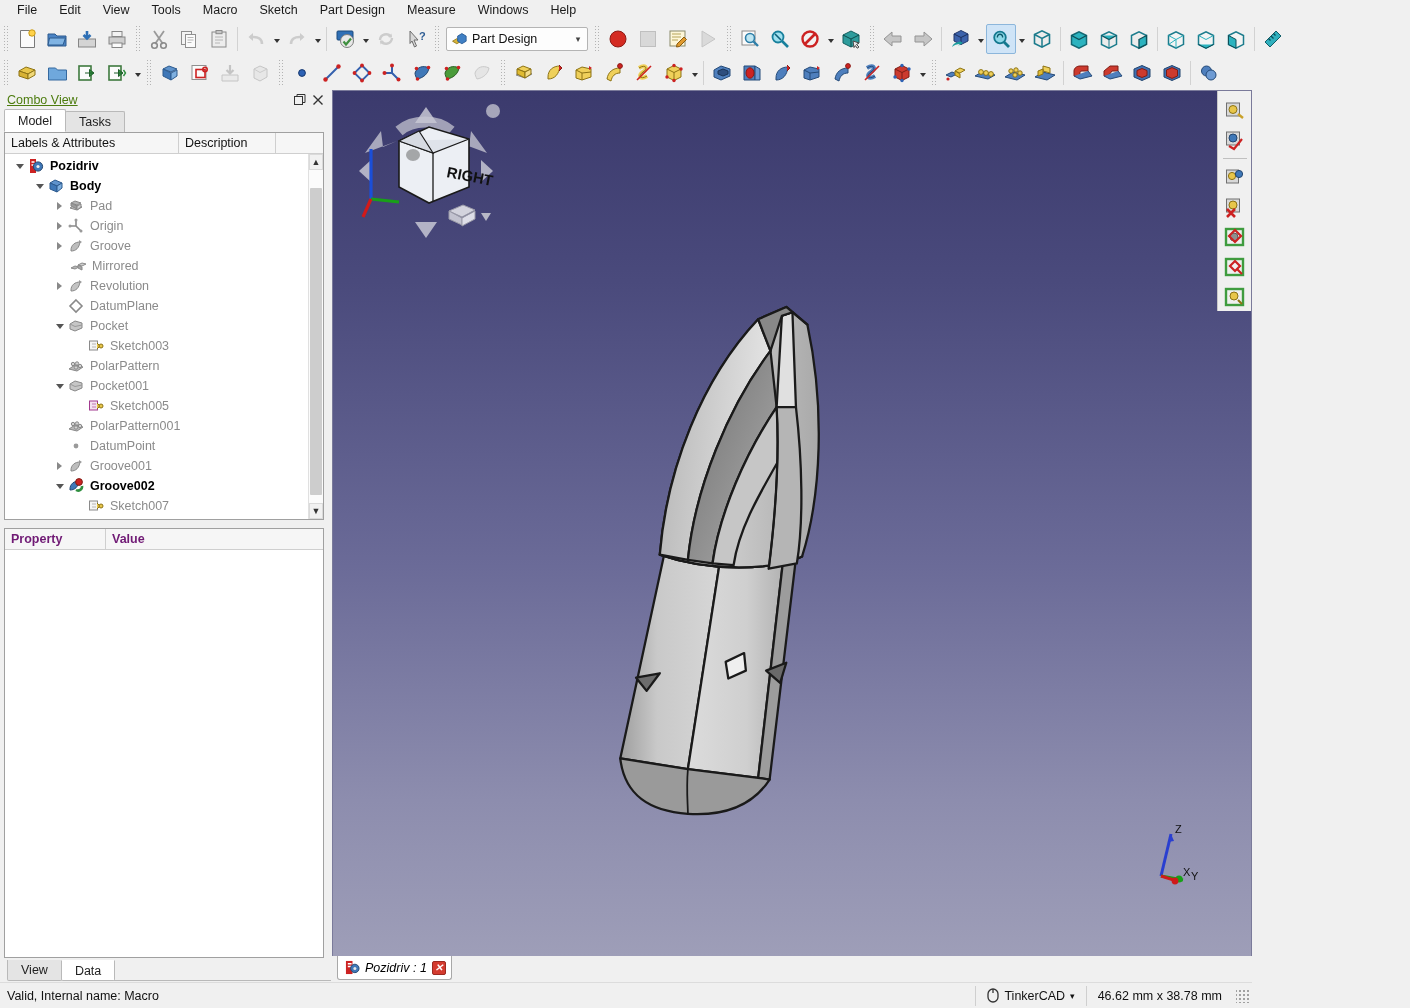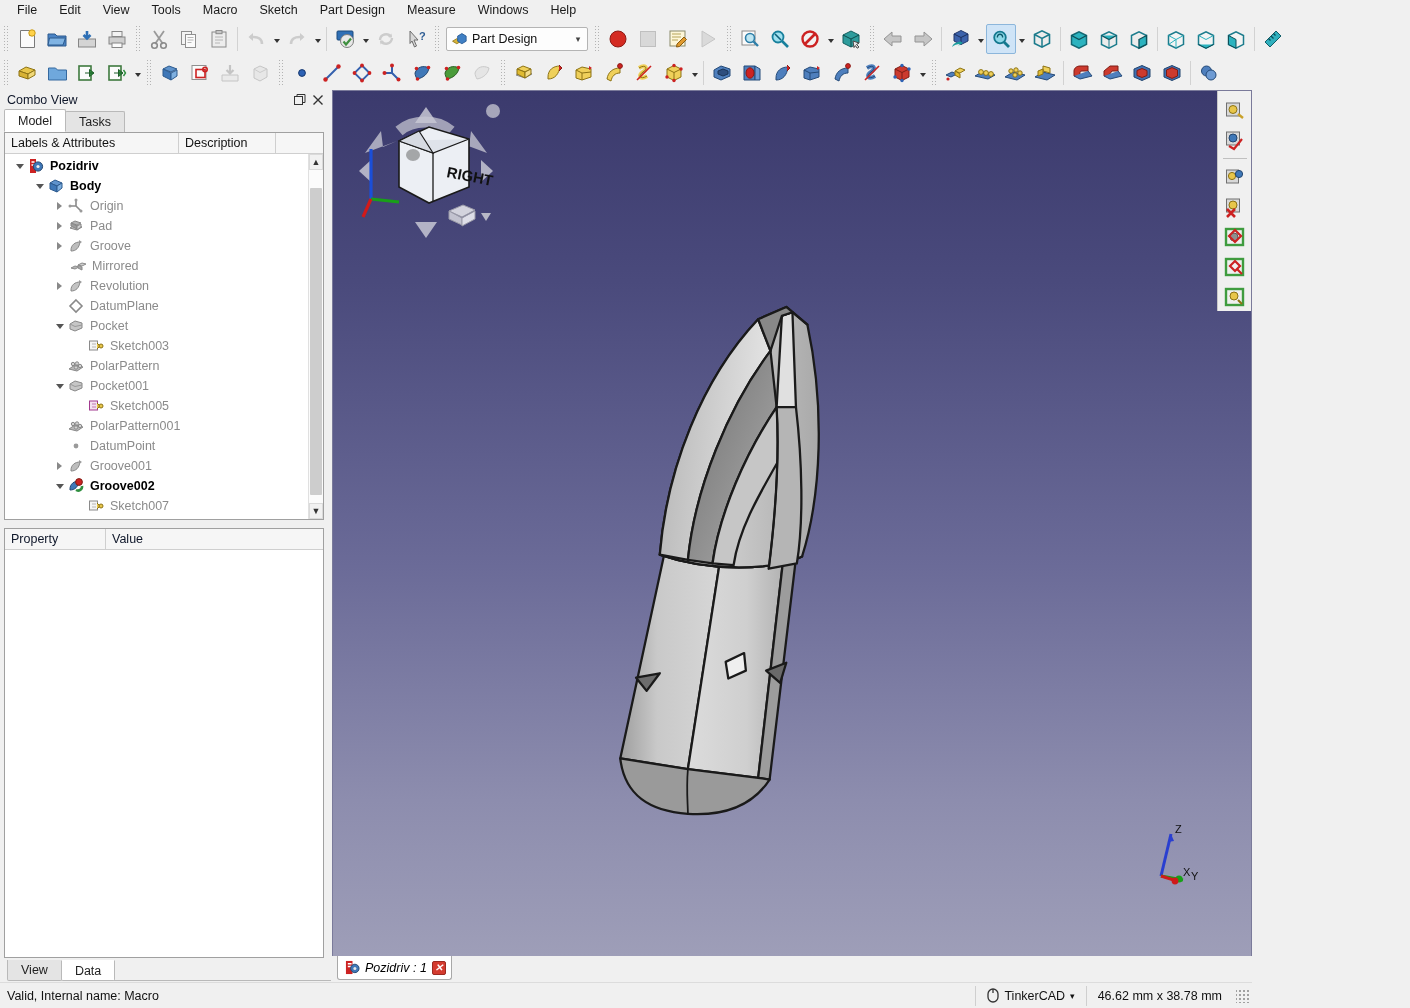--- a/index.html
+++ b/index.html
@@ -59,21 +59,21 @@
 
   
   .workarea { flex: 1; display: flex; min-height: 0; background: #f0f0f0; }
 
   
   .panel { width: 331px; flex: none; display: flex; flex-direction: column; background: #f0f0f0; }
   .panel-title {
     height: 19px; display: flex; align-items: center; padding: 0 4px 0 7px;
     background: #f0f0f0; flex: none;
   }
-  .panel-title .pt-text { flex: 1; font-size: 12.5px; color: #0f172a; }
+  .panel-title .pt-text { flex: 1; font-size: 12.5px; color: #4d7c0f; text-decoration: underline; }
   .panel-title .pt-btn { width: 18px; height: 16px; display: flex; align-items: center; justify-content: center; cursor: default; }
 
   .tabs-row { display: flex; align-items: flex-end; height: 23px; padding-left: 4px; flex: none; background: #f0f0f0; }
   .tab {
     padding: 3px 13px 3px 13px; font-size: 12.5px; border: 1px solid #b9b9b9;
     border-bottom: none; background: #e4e4e4; color: #222; cursor: default;
     margin-right: -1px; border-radius: 2px 2px 0 0; height: 21px; line-height: 14px;
   }
   .tab.sel { background: #fff; border-bottom: 1px solid #fff; height: 23px; padding-top: 4px; z-index: 2; position: relative; }
 
@@ -105,21 +105,21 @@
   .vs-btn { height: 16px; display: flex; align-items: center; justify-content: center; background: #f1f1f1; border: 1px solid #dadada; cursor: default; }
   .vs-track { flex: 1; position: relative; background: #fbfbfb; }
   .vs-thumb { position: absolute; left: 1px; right: 1px; top: 18px; bottom: 8px; background: #cdcdcd; border-radius: 1px; cursor: default; }
   .chevup, .chevdn { font-size: 9px; color: #333; line-height: 9px; }
 
   .prop-box {
     margin: 8px 7px 0 4px; border: 1px solid #a0a0a0; background: #fff;
     flex: 1; min-height: 0; display: flex; flex-direction: column; overflow: hidden;
   }
   .prop-head { display: flex; height: 21px; background: #f6f6f6; border-bottom: 1px solid #cfcfcf; flex: none; }
-  .prop-head .ph { font-size: 12.5px; padding: 3px 0 0 6px; color: #0f172a; border-right: 1px solid #cfcfcf; height: 21px; }
+  .prop-head .ph { font-size: 12.5px; padding: 3px 0 0 6px; color: #701a75; border-right: 1px solid #cfcfcf; height: 21px; font-weight: bold; }
   .prop-head .ph.p1 { width: 101px; }
   .prop-head .ph.p2 { flex: 1; border-right: none; }
   .prop-body { flex: 1; background: #fff; }
 
   .bottom-tabs { display: flex; align-items: flex-start; height: 22px; padding-left: 7px; margin-top: 2px; flex: none; }
   .btab {
     padding: 3px 13px; font-size: 12.5px; border: 1px solid #b9b9b9; border-top: none;
     background: #e4e4e4; color: #222; cursor: default; margin-right: -1px;
     border-radius: 0 0 2px 2px; height: 21px; line-height: 14px;
   }
@@ -806,41 +806,41 @@
                   </svg>
                 </div>
                 <div class="tlabel">Body</div>
               </div>
               <div class="trow " style="padding-left: 48px;">
                 <div class="twist r">
                   <i></i>
                 </div>
                 <div class="ticon">
                   <svg width="16" height="16" viewBox="0 0 16 16">
+                    <path d="M2 10l5-3 7 2-5 3z" fill="#c6c6c6" stroke="#888"></path>
+                    <path d="M3 5l4-2 6 2-4 2z" fill="#b4b4b4" stroke="#888"></path>
+                    <path d="M3 5v3l6 3V8z" fill="#9d9d9d" stroke="#888"></path>
+                    <path d="M9 8l4-2v3l-4 3z" fill="#d2d2d2" stroke="#888"></path>
+                  </svg>
+                </div>
+                <div class="tlabel">Pad</div>
+              </div>
+              <div class="trow " style="padding-left: 48px;">
+                <div class="twist r">
+                  <i></i>
+                </div>
+                <div class="ticon">
+                  <svg width="16" height="16" viewBox="0 0 16 16">
                     <path d="M8 8V2M8 8H2M8 8l5 5" stroke="#8a8a8a" stroke-width="1.6" fill="none"></path>
                     <circle cx="8" cy="2" r="1.5" fill="#9a9a9a"></circle>
                     <circle cx="2" cy="8" r="1.5" fill="#9a9a9a"></circle>
                     <circle cx="13" cy="13" r="1.5" fill="#9a9a9a"></circle>
                   </svg>
                 </div>
                 <div class="tlabel">Origin</div>
-              </div>
-              <div class="trow " style="padding-left: 48px;">
-                <div class="twist r">
-                  <i></i>
-                </div>
-                <div class="ticon">
-                  <svg width="16" height="16" viewBox="0 0 16 16">
-                    <path d="M2 10l5-3 7 2-5 3z" fill="#c6c6c6" stroke="#888"></path>
-                    <path d="M3 5l4-2 6 2-4 2z" fill="#b4b4b4" stroke="#888"></path>
-                    <path d="M3 5v3l6 3V8z" fill="#9d9d9d" stroke="#888"></path>
-                    <path d="M9 8l4-2v3l-4 3z" fill="#d2d2d2" stroke="#888"></path>
-                  </svg>
-                </div>
-                <div class="tlabel">Pad</div>
               </div>
               <div class="trow " style="padding-left: 48px;">
                 <div class="twist r">
                   <i></i>
                 </div>
                 <div class="ticon">
                   <svg width="16" height="16" viewBox="0 0 16 16">
                     <path d="M3 12c0-5 4-8 9-8-1 6-4 9-9 9z" fill="#bdbdbd" stroke="#888"></path>
                     <path d="M11 2l3 2-3 2" fill="#9a9a9a"></path>
                   </svg>

